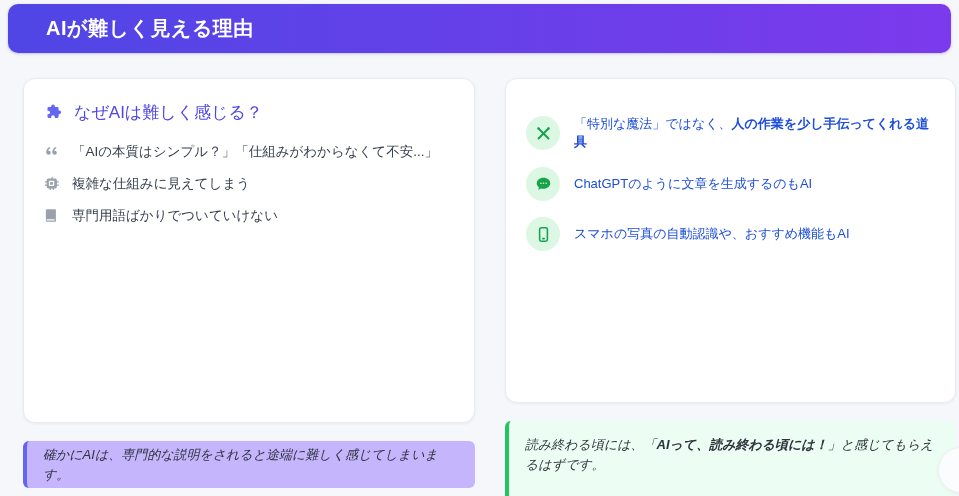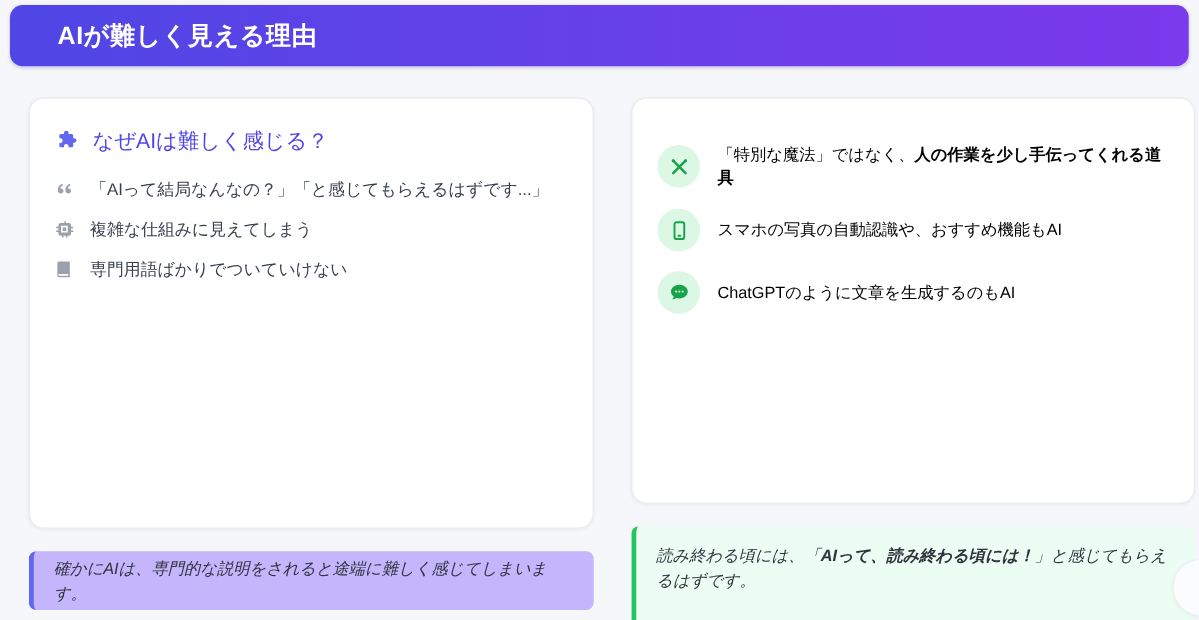--- a/index.html
+++ b/index.html
@@ -50,21 +50,21 @@
   }
   .plain-list .licon {
     width: 15px; height: 15px; margin-top: 2px;
     color: #9aa1ad; flex: 0 0 auto; display: block;
   }
 
   .circle-list { list-style: none; margin-top: 14px; }
   .circle-list li {
     display: flex; align-items: center; gap: 14px;
     margin-bottom: 16px;
-    font-size: 13px; color: #000000; line-height: 18px;
+    font-size: 13px; color: #1d4ed8; line-height: 18px;
   }
   .icon-circle {
     width: 34px; height: 34px; border-radius: 50%;
     background: #dcf7e4;
     display: flex; align-items: center; justify-content: center;
     flex: 0 0 auto;
   }
   .icon-circle svg { width: 17px; height: 17px; color: #16a34a; display: block; }
 
   .note {
@@ -106,21 +106,21 @@
     <svg class="hicon" viewBox="0 0 24 24" fill="currentColor" aria-hidden="true">
       <path d="M11.4 2a2.3 2.3 0 0 0-2.3 2.3v.9H6a1.6 1.6 0 0 0-1.6 1.6v2.9h1a2.3 2.3 0 1 1 0 4.6h-1v2.9A1.6 1.6 0 0 0 6 18.8h3.1v-1a2.3 2.3 0 1 1 4.6 0v1h3.1a1.6 1.6 0 0 0 1.6-1.6v-3.1h.9a2.3 2.3 0 1 0 0-4.6h-.9V6.8a1.6 1.6 0 0 0-1.6-1.6h-3.1v-.9A2.3 2.3 0 0 0 11.4 2z"></path>
     </svg>
     <span>なぜAIは難しく感じる？</span>
   </div>
   <ul class="plain-list">
     <li>
       <svg class="licon" viewBox="0 0 24 24" fill="currentColor" aria-hidden="true">
         <path d="M3.5 13.2c0-4.1 2.3-7 5.8-8.4l1 1.9C8 7.8 6.8 9.4 6.6 11c.3-.1.7-.2 1-.2 1.9 0 3.2 1.4 3.2 3.2 0 1.9-1.4 3.2-3.3 3.2-2.3 0-4-1.7-4-4zM13.2 13.2c0-4.1 2.3-7 5.8-8.4l1 1.9c-2.3 1.1-3.5 2.7-3.7 4.3.3-.1.7-.2 1-.2 1.9 0 3.2 1.4 3.2 3.2 0 1.9-1.4 3.2-3.3 3.2-2.3 0-4-1.7-4-4z"></path>
       </svg>
-      <span>「AIって結局なんなの？」「と感じてもらえるはずです...」</span>
+      <span>「AIの本質はシンプル？」「仕組みがわからなくて不安...」</span>
     </li>
     <li>
       <svg class="licon" viewBox="0 0 24 24" fill="currentColor" aria-hidden="true">
         <path d="M9 1.5v2.3H7.2A2.9 2.9 0 0 0 4.3 6.7v1.8H1.5v2h2.8v2.9H1.5v2h2.8v1.8a2.9 2.9 0 0 0 2.9 2.9H9v2.3h2v-2.3h2.9v2.3h2v-2.3h1.8a2.9 2.9 0 0 0 2.9-2.9v-1.8h2.8v-2h-2.8v-2.9h2.8v-2h-2.8V6.7a2.9 2.9 0 0 0-2.9-2.9H14V1.5h-2v2.3h-2.9V1.5H9zm-1.2 6h8.5V16H7.8V7.5zm2 2V14h4.5V9.5H9.8z"></path>
       </svg>
       <span>複雑な仕組みに見えてしまう</span>
     </li>
     <li>
       <svg class="licon" viewBox="0 0 24 24" fill="currentColor" aria-hidden="true">
         <path d="M5 2h13a1 1 0 0 1 1 1v18a1 1 0 0 1-1 1H5a2 2 0 0 1-2-2V4a2 2 0 0 1 2-2zm1.5 4.2h9v1.8h-9V6.2zm0 3.6h9v1.8h-9V9.8zM5 18a1 1 0 0 0 0 2h12v-2H5z"></path>
@@ -138,37 +138,37 @@
           <path d="M5 5l14 14"></path>
           <path d="M19 5L5 19"></path>
           <circle cx="5" cy="5" r="1.7" fill="currentColor" stroke="none"></circle>
           <circle cx="19" c5="5" cy="5" r="1.7" fill="currentColor" stroke="none"></circle>
         </svg>
       </span>
       <span><span>「特別な魔法」ではなく、</span><b>人の作業を少し手伝ってくれる道具</b></span>
     </li>
     <li>
       <span class="icon-circle">
-        <svg viewBox="0 0 24 24" fill="none" stroke="currentColor" stroke-width="2.2" stroke-linecap="round" aria-hidden="true">
-          <rect x="6.5" y="2.5" width="11" height="19" rx="2.4"></rect>
-          <path d="M11 17.8h2"></path>
-        </svg>
-      </span>
-      <span><span>スマホの写真の自動認識や、おすすめ機能もAI</span><b></b></span>
-    </li>
-    <li>
-      <span class="icon-circle">
         <svg viewBox="0 0 24 24" fill="currentColor" aria-hidden="true">
           <path d="M12 2.5C6.8 2.5 2.5 5.9 2.5 10.2c0 2.3 1.2 4.3 3.1 5.7-.1 1.1-.7 2.3-1.7 3.1 1.8 0 3.4-.6 4.6-1.4 1 .3 2.2.4 3.5.4 5.2 0 9.5-3.4 9.5-7.8S17.2 2.5 12 2.5z"></path>
           <circle fill="#dcf7e4" cx="8.3" cy="10.3" r="1.15"></circle>
           <circle fill="#dcf7e4" cx="12" cy="10.3" r="1.15"></circle>
           <circle fill="#dcf7e4" cx="15.7" cy="10.3" r="1.15"></circle>
         </svg>
       </span>
       <span><span>ChatGPTのように文章を生成するのもAI</span><b></b></span>
+    </li>
+    <li>
+      <span class="icon-circle">
+        <svg viewBox="0 0 24 24" fill="none" stroke="currentColor" stroke-width="2.2" stroke-linecap="round" aria-hidden="true">
+          <rect x="6.5" y="2.5" width="11" height="19" rx="2.4"></rect>
+          <path d="M11 17.8h2"></path>
+        </svg>
+      </span>
+      <span><span>スマホの写真の自動認識や、おすすめ機能もAI</span><b></b></span>
     </li>
   </ul>
 </section>
 
 <aside class="note left">
   <span>確かにAIは、専門的な説明をされると途端に難しく感じてしまいます。</span>
 </aside>
 
 <aside class="note right">
   <span><span>読み終わる頃には、「</span><b>AIって、読み終わる頃には！</b><span>」と感じてもらえるはずです。</span></span>

